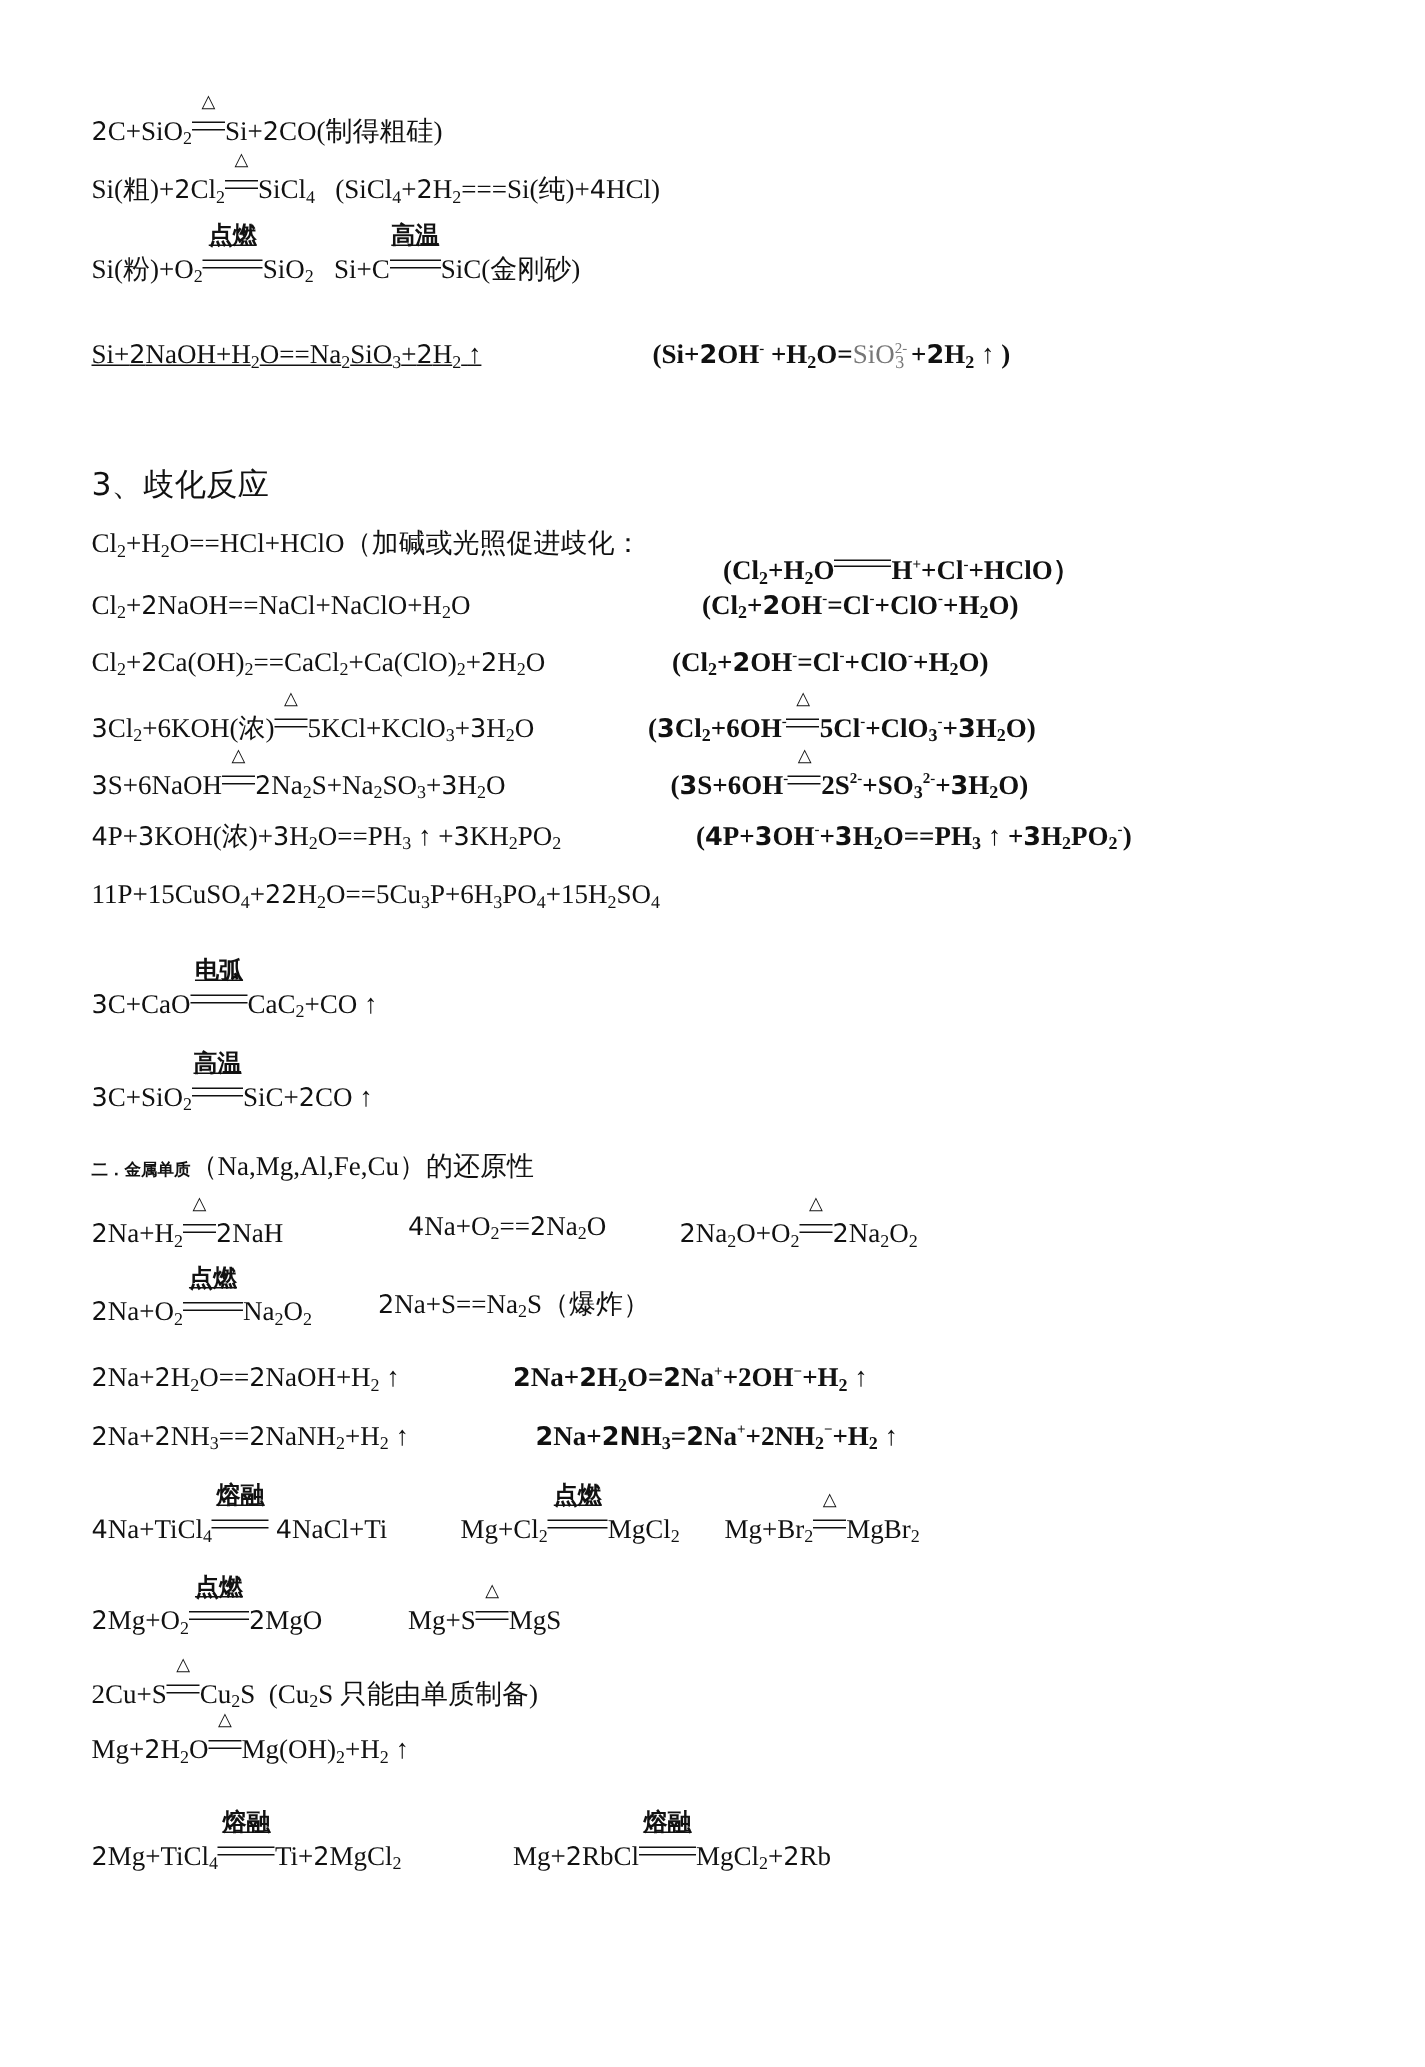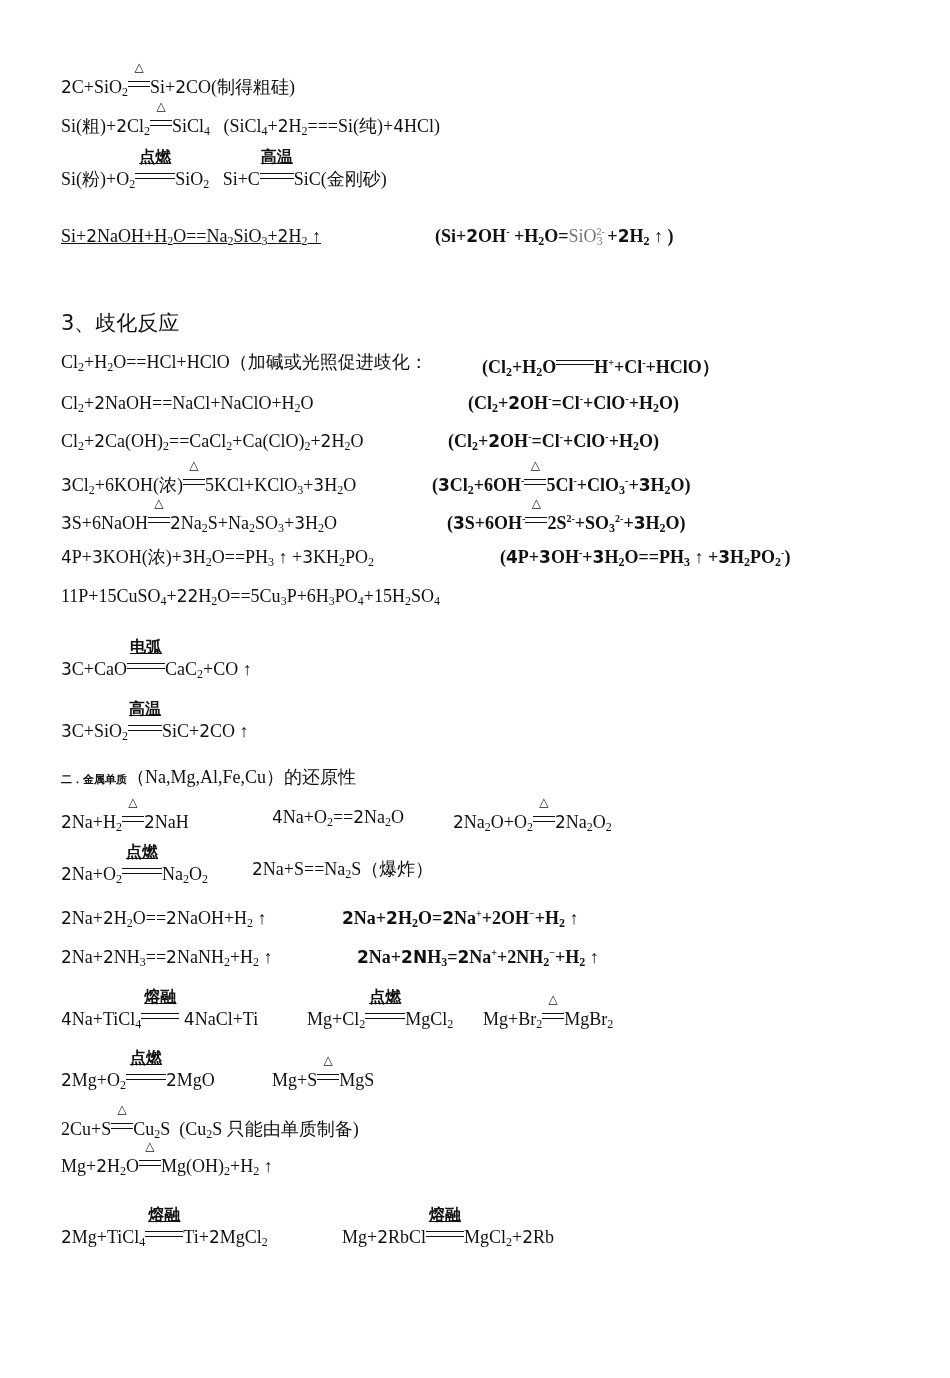--- a/index.html
+++ b/index.html
@@ -58,21 +58,21 @@
 </div>
 <div class="seg b" style="top:225px; left:424px;margin-left:11px;">
   (Si+<span class="num b">2</span>OH<sup>-</sup> +H<sub>2</sub>O=<span class="gray" style="font-weight:normal;">SiO<sup>2-</sup><sub style="margin-left:-8px;">3</sub></span> +<span class="num b">2</span>H<sub>2</sub> <span>↑</span> )
 </div>
 
 <div class="line cjk" style="top:312px;">3、歧化反应</div>
 
 <div class="line" style="top:351px;">
   Cl<sub>2</sub>+H<sub>2</sub>O==HCl+HClO（加碱或光照促进歧化：
 </div>
-<div class="seg b" style="top:351px; left:482px;">
+<div class="seg b" style="top:364px; left:482px;">
   (Cl<sub>2</sub>+H<sub>2</sub>O<span class="rev"><span class="a1"></span><span class="a2"></span></span>H<sup>+</sup>+Cl<sup>-</sup>+HClO）
 </div>
 
 <div class="line" style="top:392px;">
   Cl<sub>2</sub>+<span class="num">2</span>NaOH==NaCl+NaClO+H<sub>2</sub>O
 </div>
 <div class="seg b" style="top:392px; left:468px;">
   (Cl<sub>2</sub>+<span class="num b">2</span>OH<sup>-</sup>=Cl<sup>-</sup>+ClO<sup>-</sup>+H<sub>2</sub>O)
 </div>
 
@@ -93,21 +93,21 @@
 <div class="line" style="top:507px;">
   <span class="num">3</span>S+6NaOH<span class="cond delta"><span class="top">△</span><span class="bars"></span></span><span class="num">2</span>Na<sub>2</sub>S+Na<sub>2</sub>SO<sub>3</sub>+<span class="num">3</span>H<sub>2</sub>O
 </div>
 <div class="seg b" style="top:507px; left:447px;">
   (<span class="num b">3</span>S+6OH<sup>-</sup><span class="cond delta"><span class="top">△</span><span class="bars"></span></span>2S<sup>2-</sup>+SO<sub>3</sub><sup>2-</sup>+<span class="num b">3</span>H<sub>2</sub>O)
 </div>
 
 <div class="line" style="top:546px;">
   <span class="num">4</span>P+<span class="num">3</span>KOH(浓)+<span class="num">3</span>H<sub>2</sub>O==PH<sub>3</sub> <span>↑</span> +<span class="num">3</span>KH<sub>2</sub>PO<sub>2</sub>
 </div>
-<div class="seg b" style="top:546px; left:500px;">
+<div class="seg b" style="top:546px; left:464px;">
   (<span class="num b">4</span>P+<span class="num b">3</span>OH<sup>-</sup>+<span class="num b">3</span>H<sub>2</sub>O==PH<sub>3</sub> <span>↑</span> +<span class="num b">3</span>H<sub>2</sub>PO<sub>2</sub><sup>-</sup>)
 </div>
 
 <div class="line" style="top:585px;">
   11P+15CuSO<sub>4</sub>+<span class="num">22</span>H<sub>2</sub>O==5Cu<sub>3</sub>P+6H<sub>3</sub>PO<sub>4</sub>+15H<sub>2</sub>SO<sub>4</sub>
 </div>
 
 <div class="line" style="top:653px;">
   <span class="num">3</span>C+CaO<span class="cond" style="min-width:38px;"><span class="top">电弧</span><span class="bars"></span></span>CaC<sub>2</sub>+CO <span>↑</span>
 </div>

